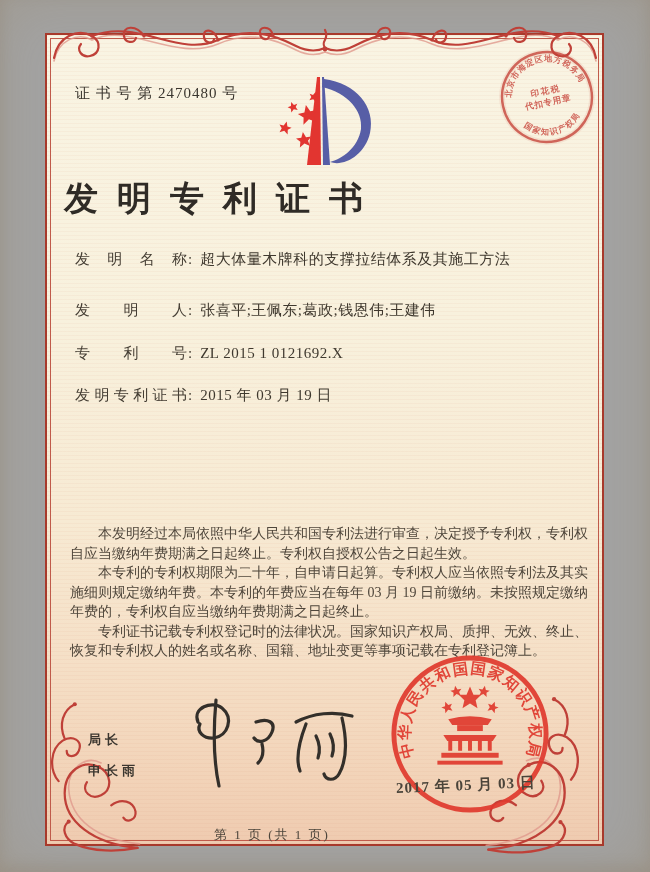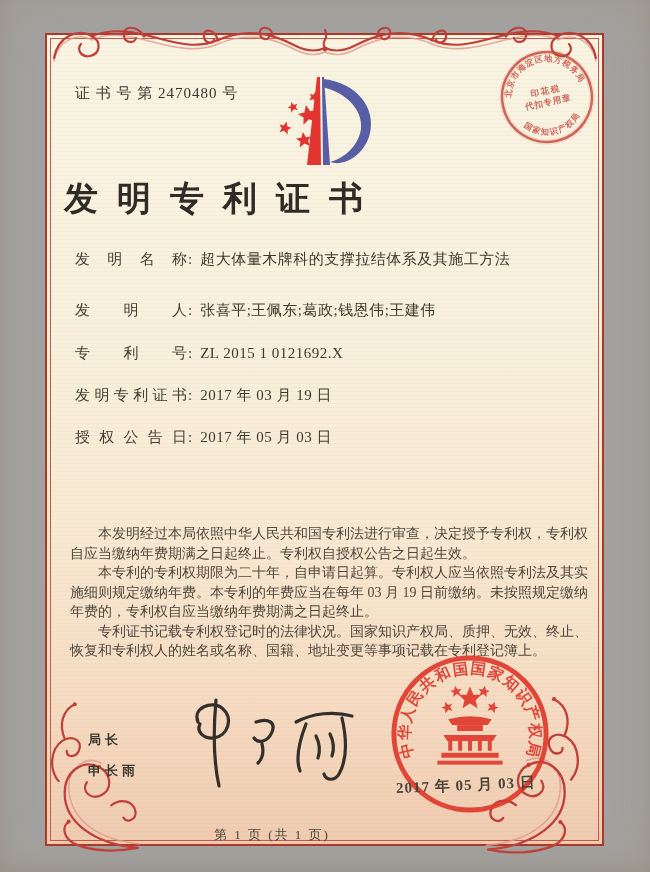--- a/index.html
+++ b/index.html
@@ -157,24 +157,21 @@
     <div class="frow">
       <span class="flabel">发明名称</span><span class="fcolon">:</span><span class="fvalue">超大体量木牌科的支撑拉结体系及其施工方法</span>
     </div>
     <div class="frow">
       <span class="flabel">发明人</span><span class="fcolon">:</span><span class="fvalue">张喜平;王佩东;葛政;钱恩伟;王建伟</span>
     </div>
     <div class="frow">
       <span class="flabel">专利号</span><span class="fcolon">:</span><span class="fvalue">ZL 2015 1 0121692.X</span>
     </div>
     <div class="frow">
-      <span class="flabel">发明专利证书</span><span class="fcolon">:</span><span class="fvalue">2017 年 03 月 19 日</span>
-    </div>
-    <div class="frow">
-      <span class="flabel">授权公告日</span><span class="fcolon">:</span><span class="fvalue">2017 年 05 月 03 日</span>
+      <span class="flabel">发明专利证书</span><span class="fcolon">:</span><span class="fvalue">2015 年 03 月 19 日</span>
     </div>
   </div>
 
   <div class="body-text">
     <p>本发明经过本局依照中华人民共和国专利法进行审查，决定授予专利权，专利权自应当缴纳年费期满之日起终止。专利权自授权公告之日起生效。</p>
     <p>本专利的专利权期限为二十年，自申请日起算。专利权人应当依照专利法及其实施细则规定缴纳年费。本专利的年费应当在每年 03 月 19 日前缴纳。未按照规定缴纳年费的，专利权自应当缴纳年费期满之日起终止。</p>
     <p>专利证书记载专利权登记时的法律状况。国家知识产权局、质押、无效、终止、恢复和专利权人的姓名或名称、国籍、地址变更等事项记载在专利登记簿上。</p>
   </div>
 
   <div class="signer">

